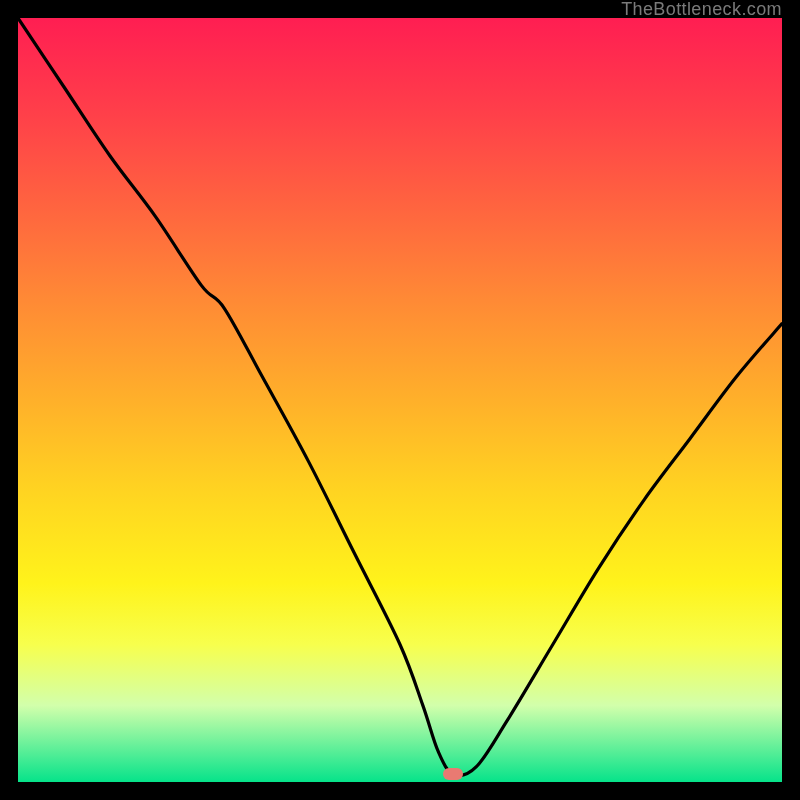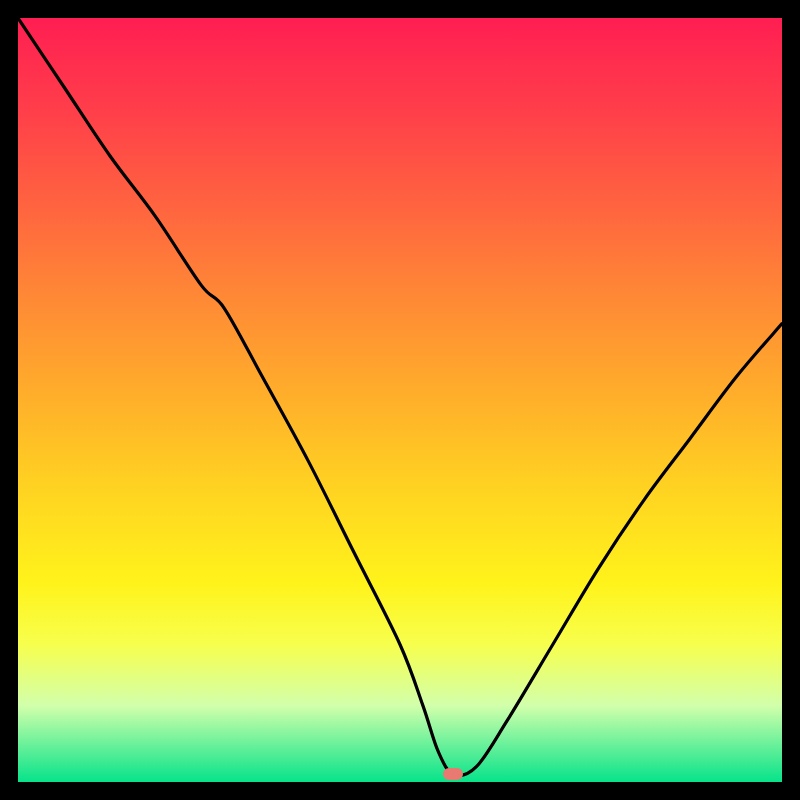--- a/index.html
+++ b/index.html
@@ -73,20 +73,21 @@
     font-weight: 400;
     letter-spacing: 0.4px;
     user-select: none;
   }
 </style>
 </head>
 <body>
 
 <div class="stage">
 
+  <div class="watermark">TheBottleneck.com</div>
 
   <div class="plot-area">
     <div class="gradient-bg"></div>
 
     <svg class="curve-layer" viewBox="0 0 764 764" preserveAspectRatio="none">
       <path id="curve-path" class="curve-path" d="M 0,0 C 7.64,11.459999999999999 30.559999999999995,45.83999999999999 45.839999999999996,68.75999999999999 C 61.12,91.67999999999999 76.39999999999999,115.87333333333332 91.67999999999999,137.51999999999998 C 106.96,159.16666666666666 122.23999999999998,176.9933333333333 137.51999999999998,198.64 C 152.79999999999998,220.28666666666666 171.89999999999998,252.11999999999998 183.35999999999999,267.4 C 194.82,282.67999999999995 196.09333333333333,275.03999999999996 206.28,290.32 C 216.46666666666667,305.6 230.47333333333336,333.61333333333334 244.48000000000002,359.08 C 258.4866666666667,384.5466666666666 275.03999999999996,413.83333333333337 290.32,443.12 C 305.6,472.40666666666664 320.88,504.23999999999995 336.16,534.8 C 351.44000000000005,565.3599999999999 370.54,601.0133333333333 382,626.48 C 393.46,651.9466666666667 398.55333333333334,669.7733333333333 404.92,687.6 C 411.2866666666667,705.4266666666667 415.10666666666674,721.98 420.20000000000005,733.44 C 425.29333333333335,744.9000000000001 429.1133333333333,753.8133333333334 435.47999999999996,756.36 C 441.84666666666664,758.9066666666666 449.4866666666666,757.6333333333333 458.4,748.72 C 467.31333333333333,739.8066666666667 476.2266666666667,723.2533333333333 488.96000000000004,702.88 C 501.6933333333334,682.5066666666667 519.52,651.9466666666667 534.8,626.48 C 550.0799999999999,601.0133333333333 565.36,574.2733333333333 580.64,550.0799999999999 C 595.92,525.8866666666665 611.2,502.96666666666664 626.48,481.32 C 641.76,459.67333333333335 657.0400000000001,440.5733333333333 672.32,420.2 C 687.6,399.82666666666665 702.88,378.17999999999995 718.16,359.08 C 733.4399999999999,339.98 756.36,314.5133333333333 764,305.6"></path>
     </svg>
 
     <div id="opt-marker" class="opt-marker" style="left: 435.48px; top: 756.36px;"></div>
   </div>

